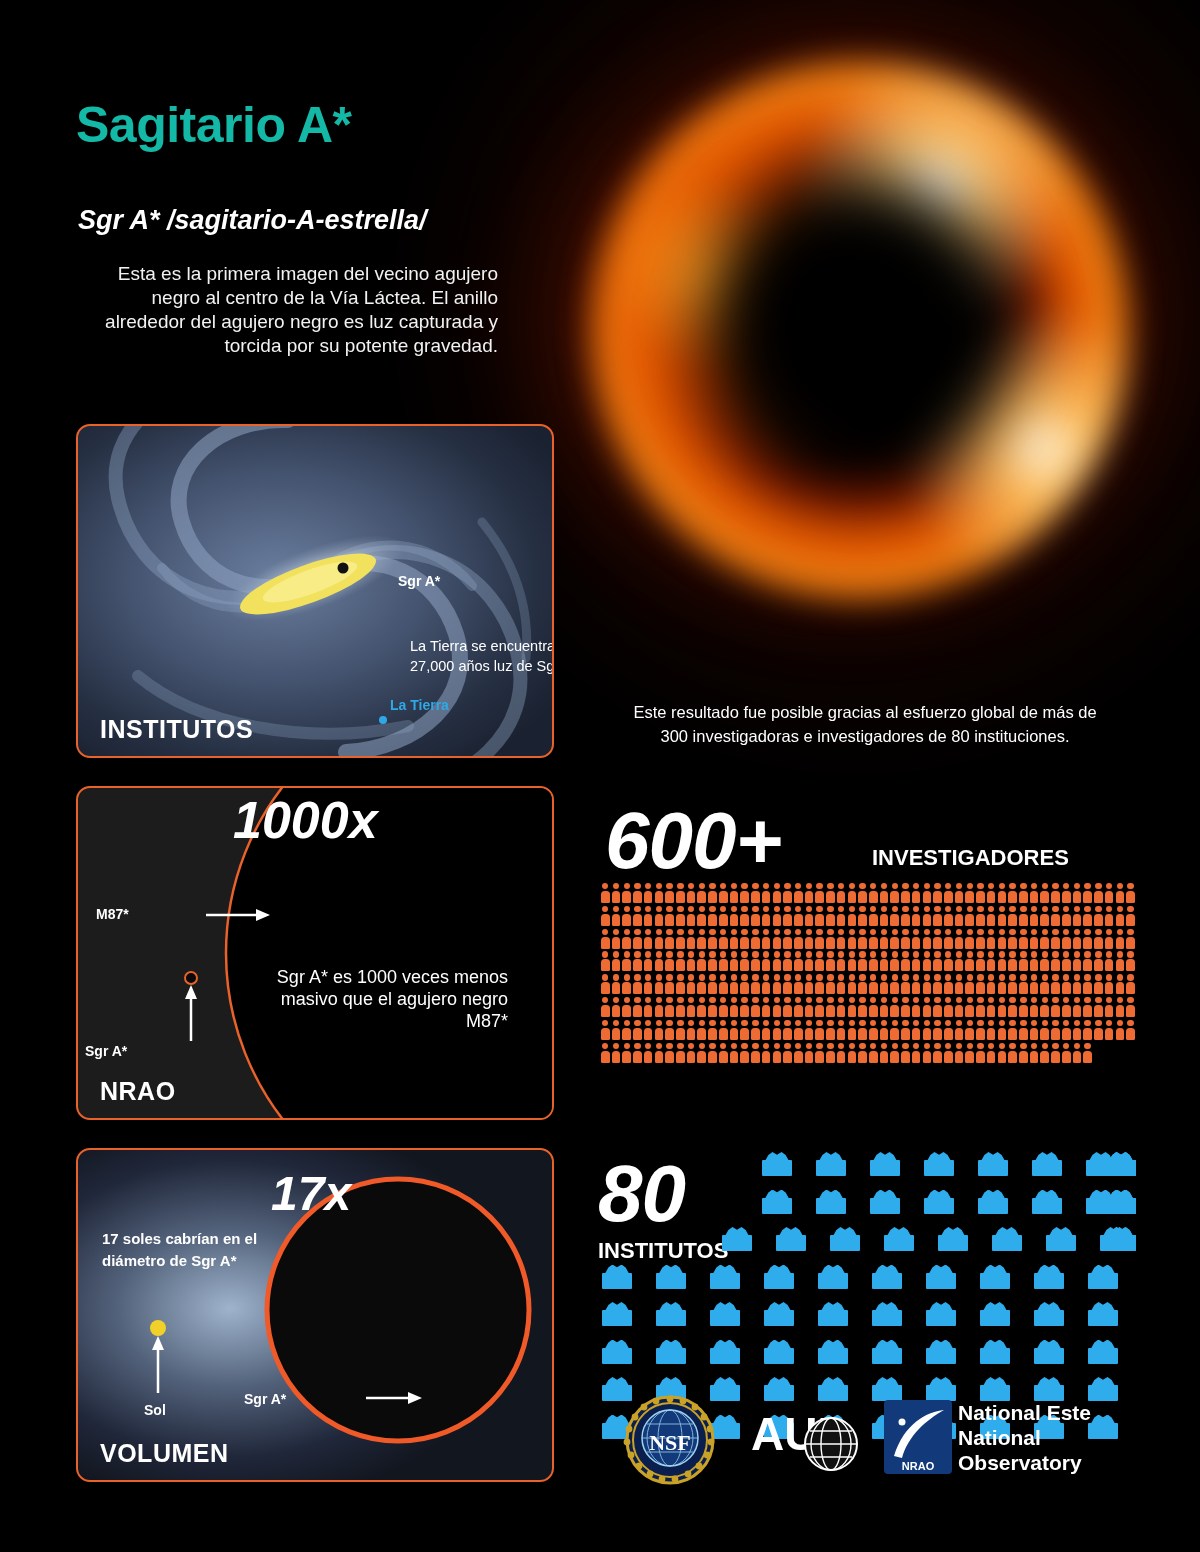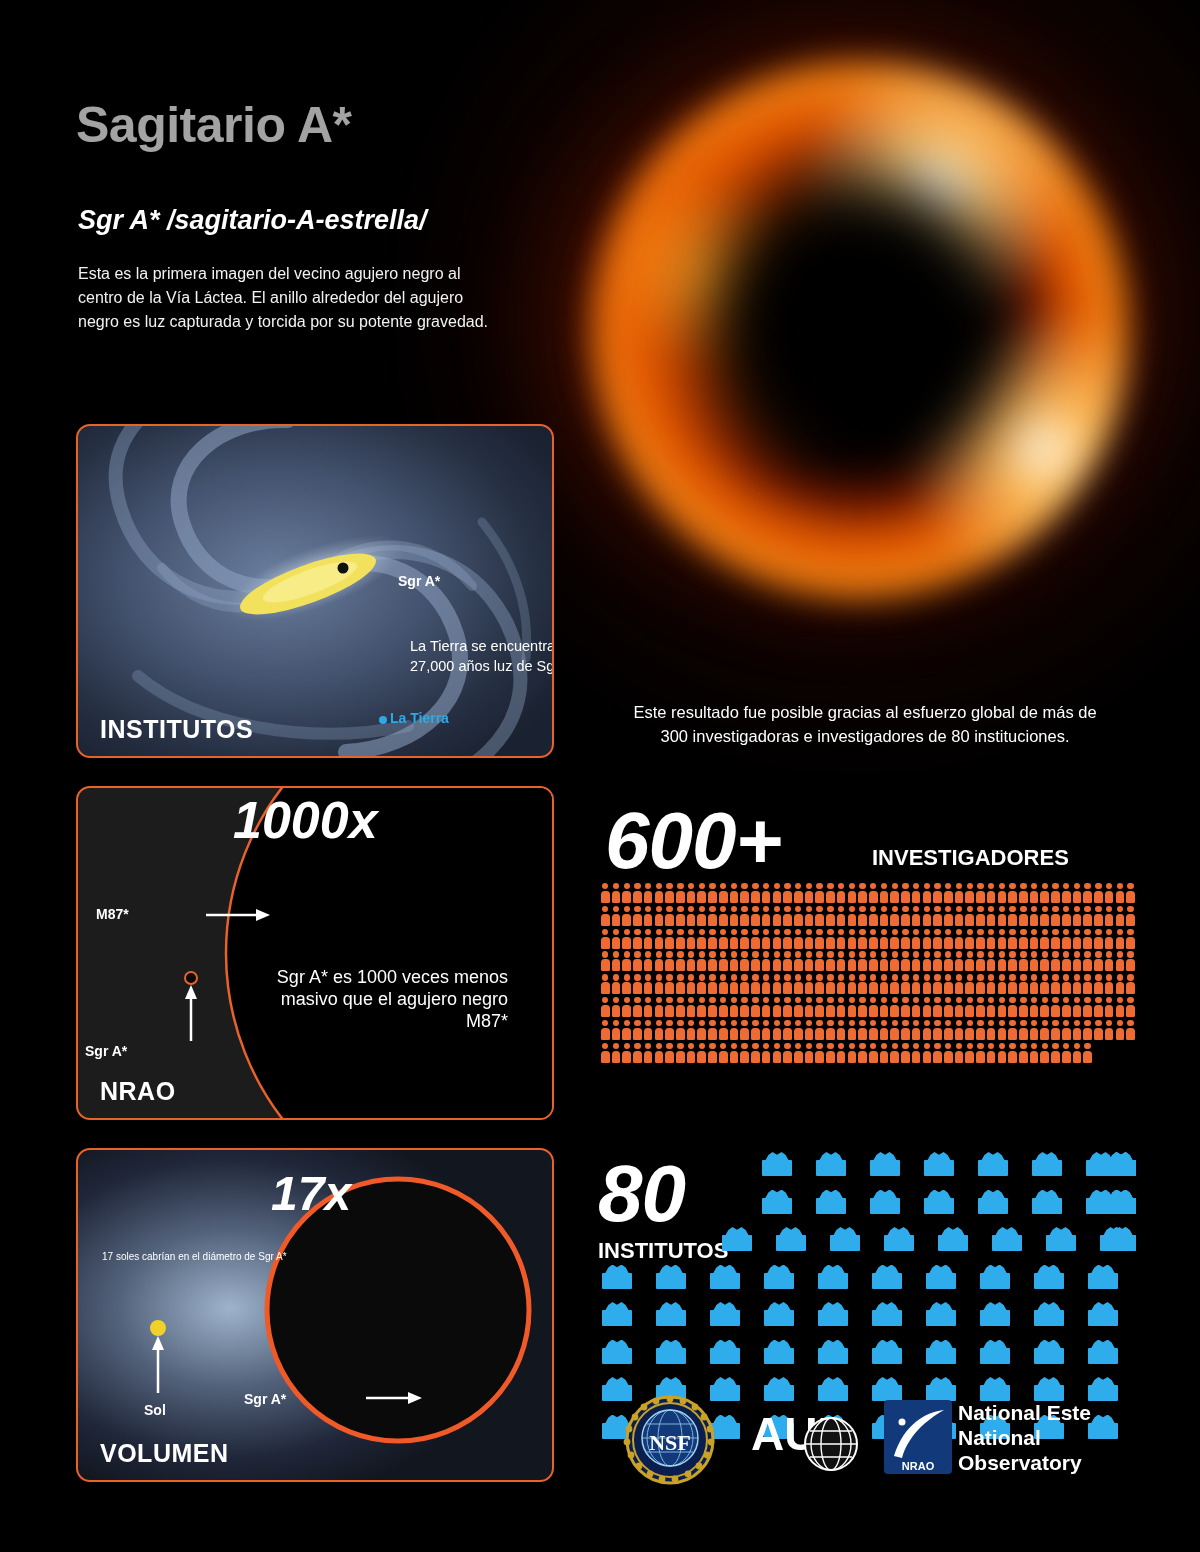--- a/index.html
+++ b/index.html
@@ -65,38 +65,39 @@
     background: radial-gradient(circle at 50% 47%, rgba(120,25,0,0.45) 0%, rgba(70,14,0,0.32) 42%, rgba(0,0,0,0) 70%);
     filter: blur(40px);
   }
 
   
   .title {
     position: absolute;
     left: 76px; top: 96px;
     font-size: 50px;
     font-weight: bold;
-    color: #a3a3a3;
+    color: #14b8a6;
     letter-spacing: -0.5px;
   }
   .pronounce {
     position: absolute;
     left: 78px; top: 205px;
     font-size: 27px;
     font-style: italic;
     font-weight: bold;
     color: #ffffff;
   }
   .intro {
     position: absolute;
     left: 78px; top: 262px;
     width: 420px;
-    font-size: 16px;
+    font-size: 19px;
     line-height: 24px;
     color: #f2f2f2;
+    text-align: right;
   }
 
   .card {
     position: absolute;
     border: 2px solid #e8622a;
     border-radius: 14px;
     overflow: hidden;
   }
   .card-label {
     position: absolute;
@@ -162,24 +163,25 @@
     left: 76px; top: 1148px;
     width: 474px; height: 330px;
     background: radial-gradient(ellipse 60% 60% at 32% 48%, #9fb3cc 0%, #52617a 40%, #20273a 75%, #12161f 100%);
   }
   #card-volumen .stat {
     left: 193px; top: 16px;
     font-size: 48px;
   }
   #card-volumen .note {
     position: absolute;
-    left: 24px; top: 96px;
+    left: 24px; top: 78px;
     width: 200px;
-    font-size: 10px;
+    font-size: 15px;
     line-height: 22px;
+    font-weight: bold;
   }
 
   
   .global-note {
     position: absolute;
     left: 630px; top: 700px;
     width: 470px;
     font-size: 16.5px;
     line-height: 24px;
     text-align: center;
@@ -328,21 +330,21 @@
     <ellipse cx="237" cy="152" rx="94" ry="30" fill="url(#galcore)" transform="rotate(-20 237 152)"></ellipse>
     <ellipse cx="230" cy="158" rx="72" ry="19" fill="#f2e15c" transform="rotate(-20 230 158)"></ellipse>
     <ellipse cx="232" cy="156" rx="50" ry="12" fill="#f7ec86" transform="rotate(-20 232 156)"></ellipse>
     <circle cx="265" cy="142" r="5.5" fill="#111111"></circle>
     <line x1="301" y1="295" x2="318" y2="292" stroke="#2ea9e6" stroke-width="0"></line>
     <circle cx="305" cy="294" r="4" fill="#2ea9e6"></circle>
   </svg>
   <div class="tag" style="left:320px; top:570px;"></div>
   <div class="tag" style="left:320px; top:147px;">Sgr A*</div>
   <div class="cap-dist" style="left:332px; top:210px; width:195px;">La Tierra se encuentra a 27,000 años luz de  Sgr A*</div>
-  <div class="tag" style="left:312px; top:284px; color:#2ea9e6;">La Tierra</div>
+  <div class="tag" style="left:312px; top:271px; color:#2ea9e6;">La Tierra</div>
   <div class="card-label">INSTITUTOS</div>
 </div>
 
 <div class="card" id="card-masa">
   <svg width="474" height="330" viewBox="0 0 474 330" style="position:absolute;left:0;top:0;">
     <circle cx="420" cy="165" r="272" fill="#000000" stroke="#e8622a" stroke-width="2.5"></circle>
 
     <line x1="128" y1="127" x2="178" y2="127" stroke="#ffffff" stroke-width="2.5"></line>
     <polygon points="178,121 192,127 178,133" fill="#ffffff"></polygon>
 

